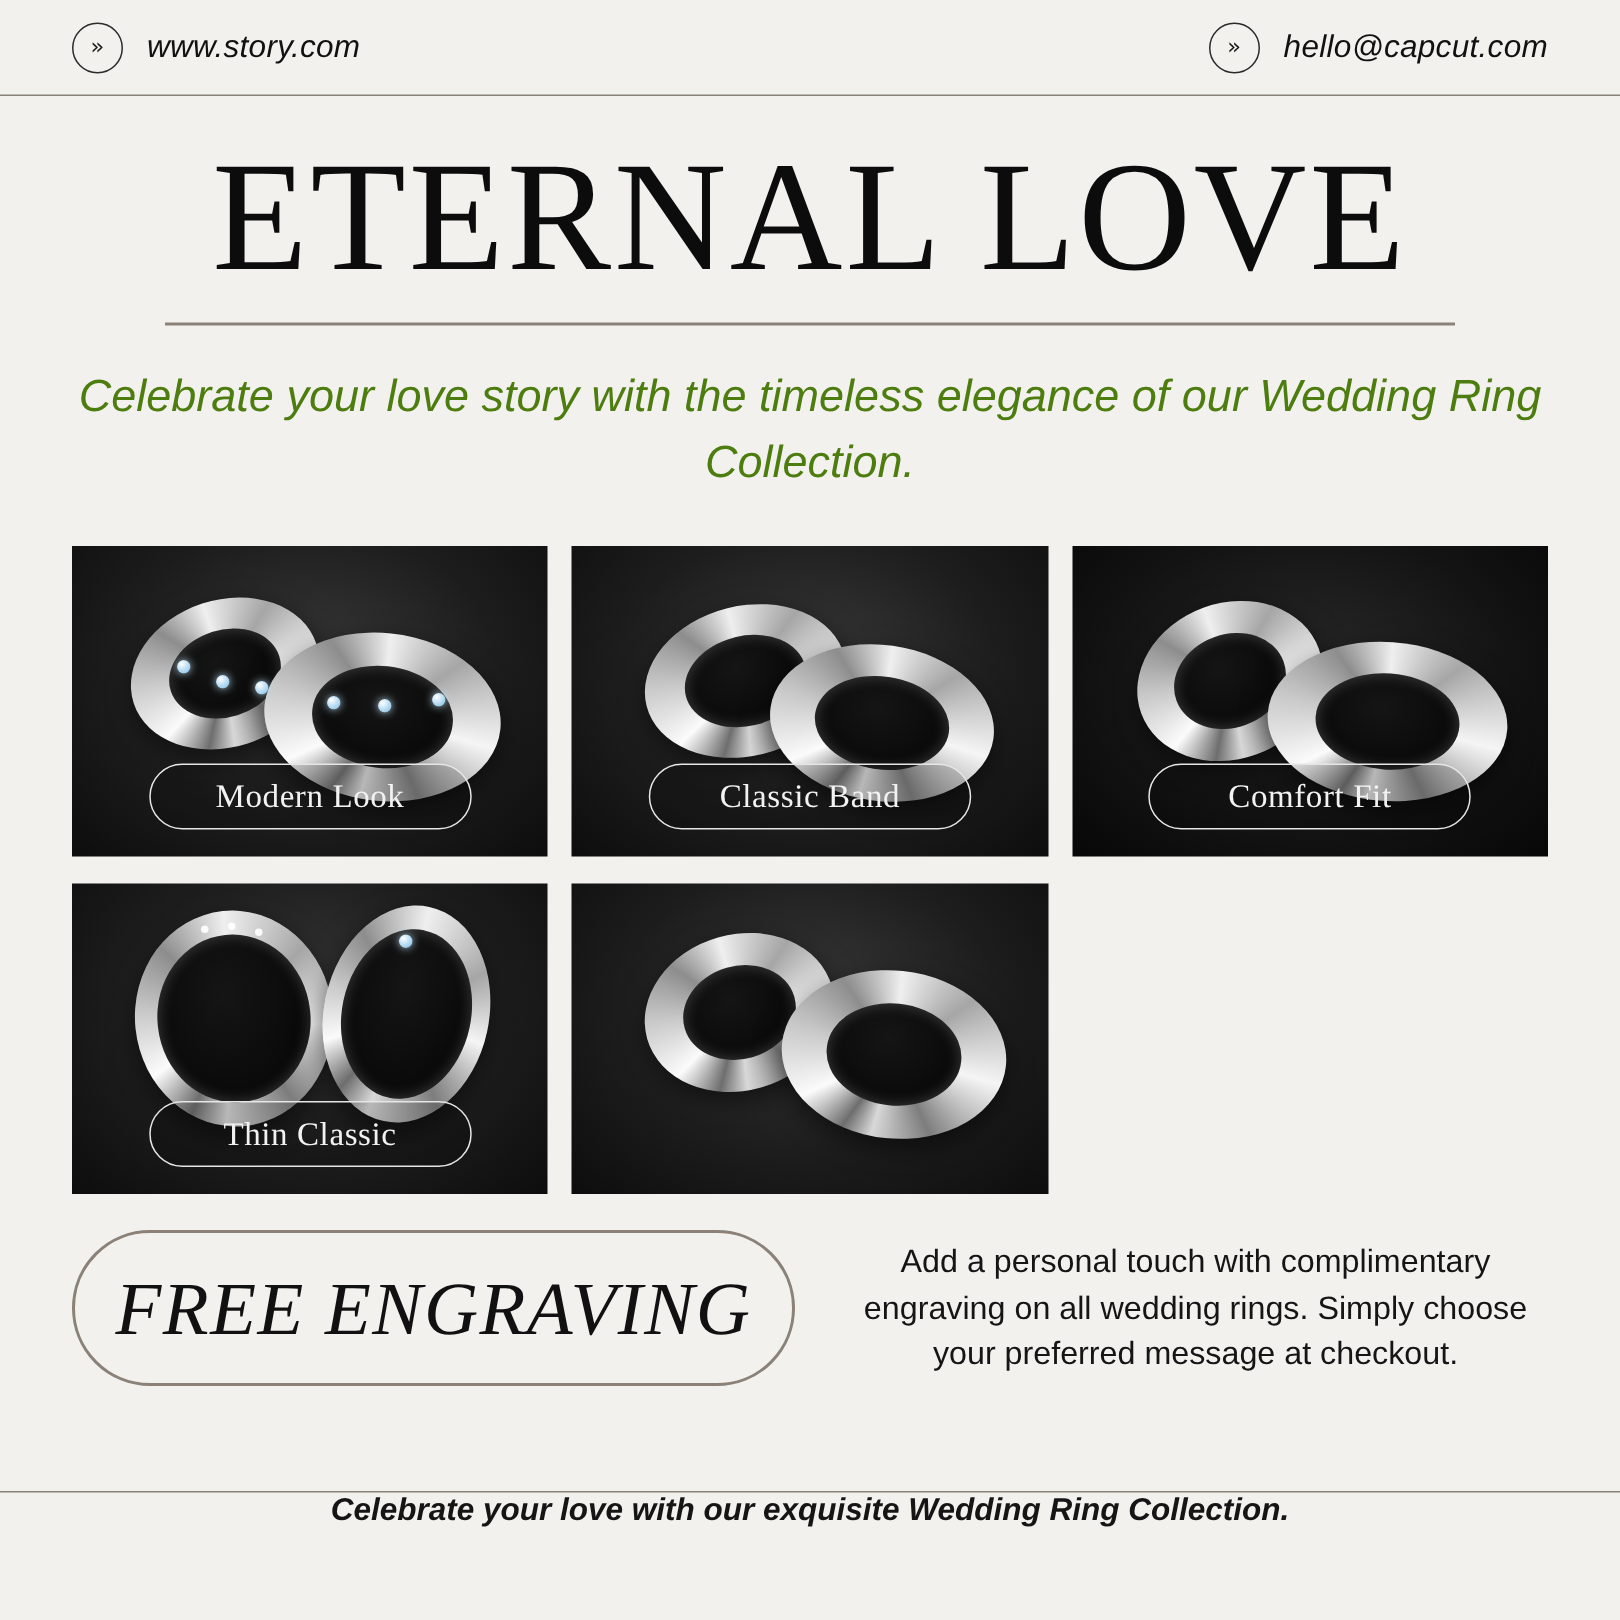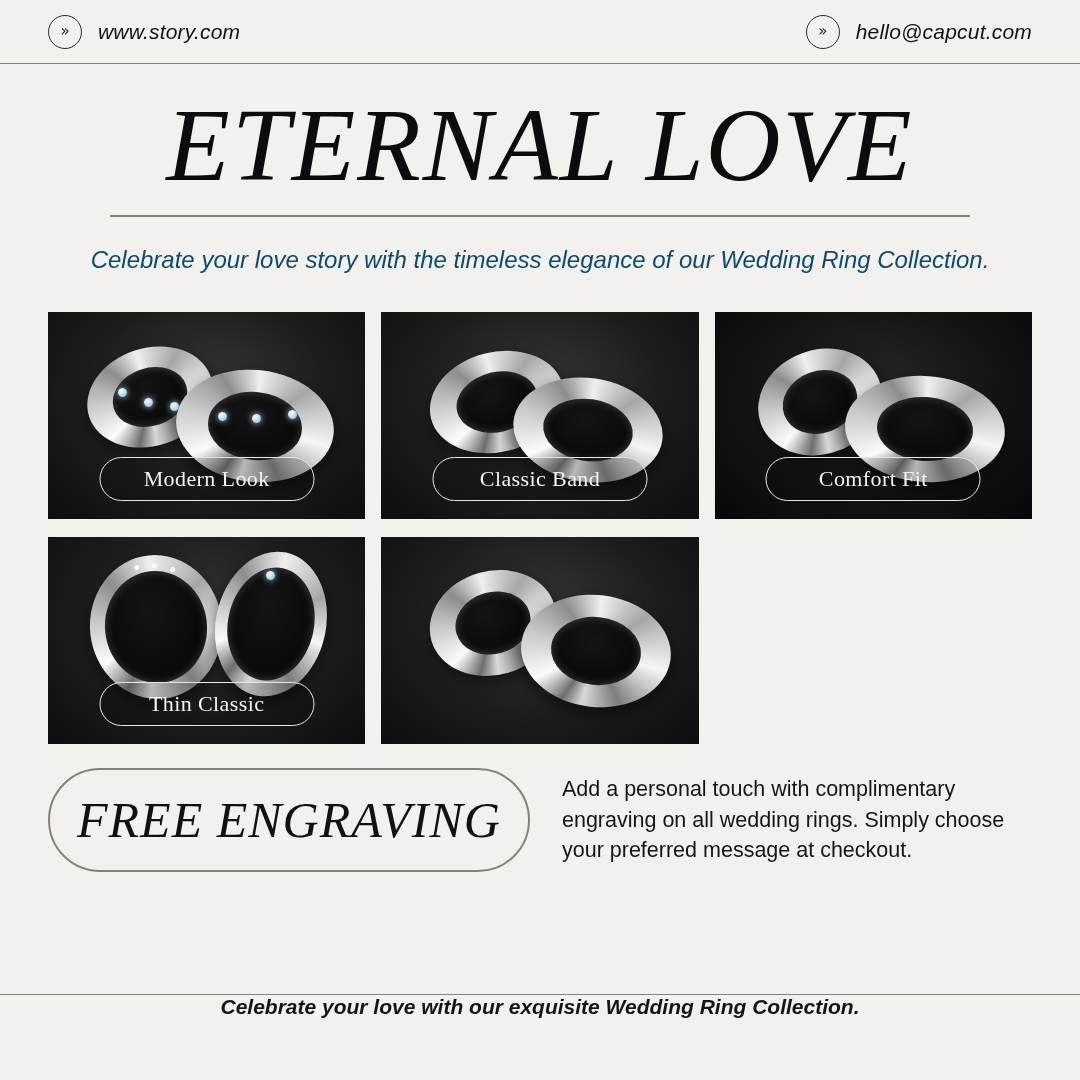--- a/index.html
+++ b/index.html
@@ -36,41 +36,40 @@
     font-style: italic;
     font-size: 21px;
     color: #111;
     letter-spacing: .2px;
   }
 
   
   .hero { padding: 26px 48px 0; flex: 0 0 auto; }
   .headline {
     font-family: "Liberation Serif", serif;
-    font-style: italic;
     font-weight: 400;
     font-size: 104px;
     line-height: 1.05;
     letter-spacing: 2px;
     text-align: center;
     color: #0c0c0c;
     white-space: nowrap;
   }
   .rule {
     height: 2px; background: #8a8178;
     margin: 16px 62px 0;
   }
   .subhead {
     margin: 26px auto 0;
     max-width: 980px;
     text-align: center;
     font-style: italic;
-    font-size: 24px;
+    font-size: 30px;
     line-height: 1.45;
-    color: #0c4a6e;
+    color: #4d7c0f;
   }
 
   
   .gallery {
     margin: 34px 48px 0;
     display: grid;
     grid-template-columns: repeat(3, 1fr);
     grid-auto-rows: 207px;
     gap: 18px 16px;
     flex: 0 0 auto;
@@ -155,20 +154,21 @@
     font-size: 50px;
     letter-spacing: 1px;
     color: #111;
     background: #f3f1ee;
   }
   .engrave-text {
     font-size: 21.5px;
     line-height: 1.42;
     color: #151515;
     max-width: 470px;
+    text-align: center;
   }
 
   
   .footer {
     margin-top: auto;
     border-top: 1.5px solid #8a8178;
     height: 86px;
     display: flex; align-items: flex-start; justify-content: center;
   }
   .footer-text {

